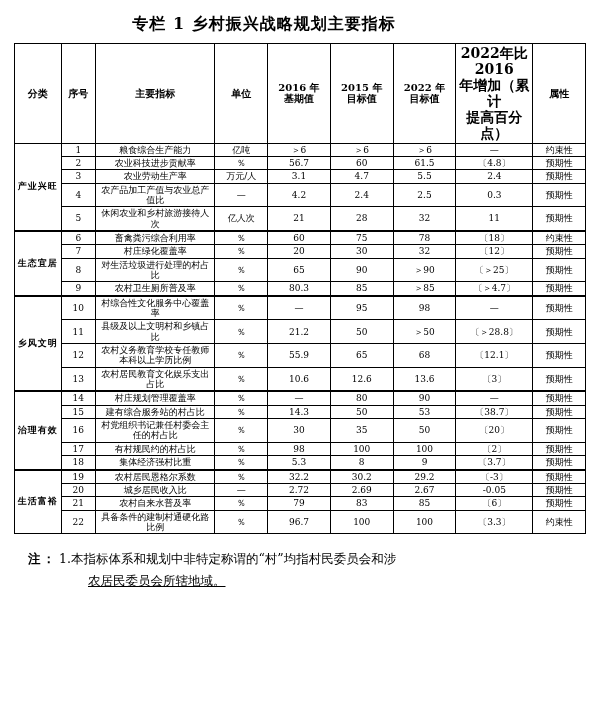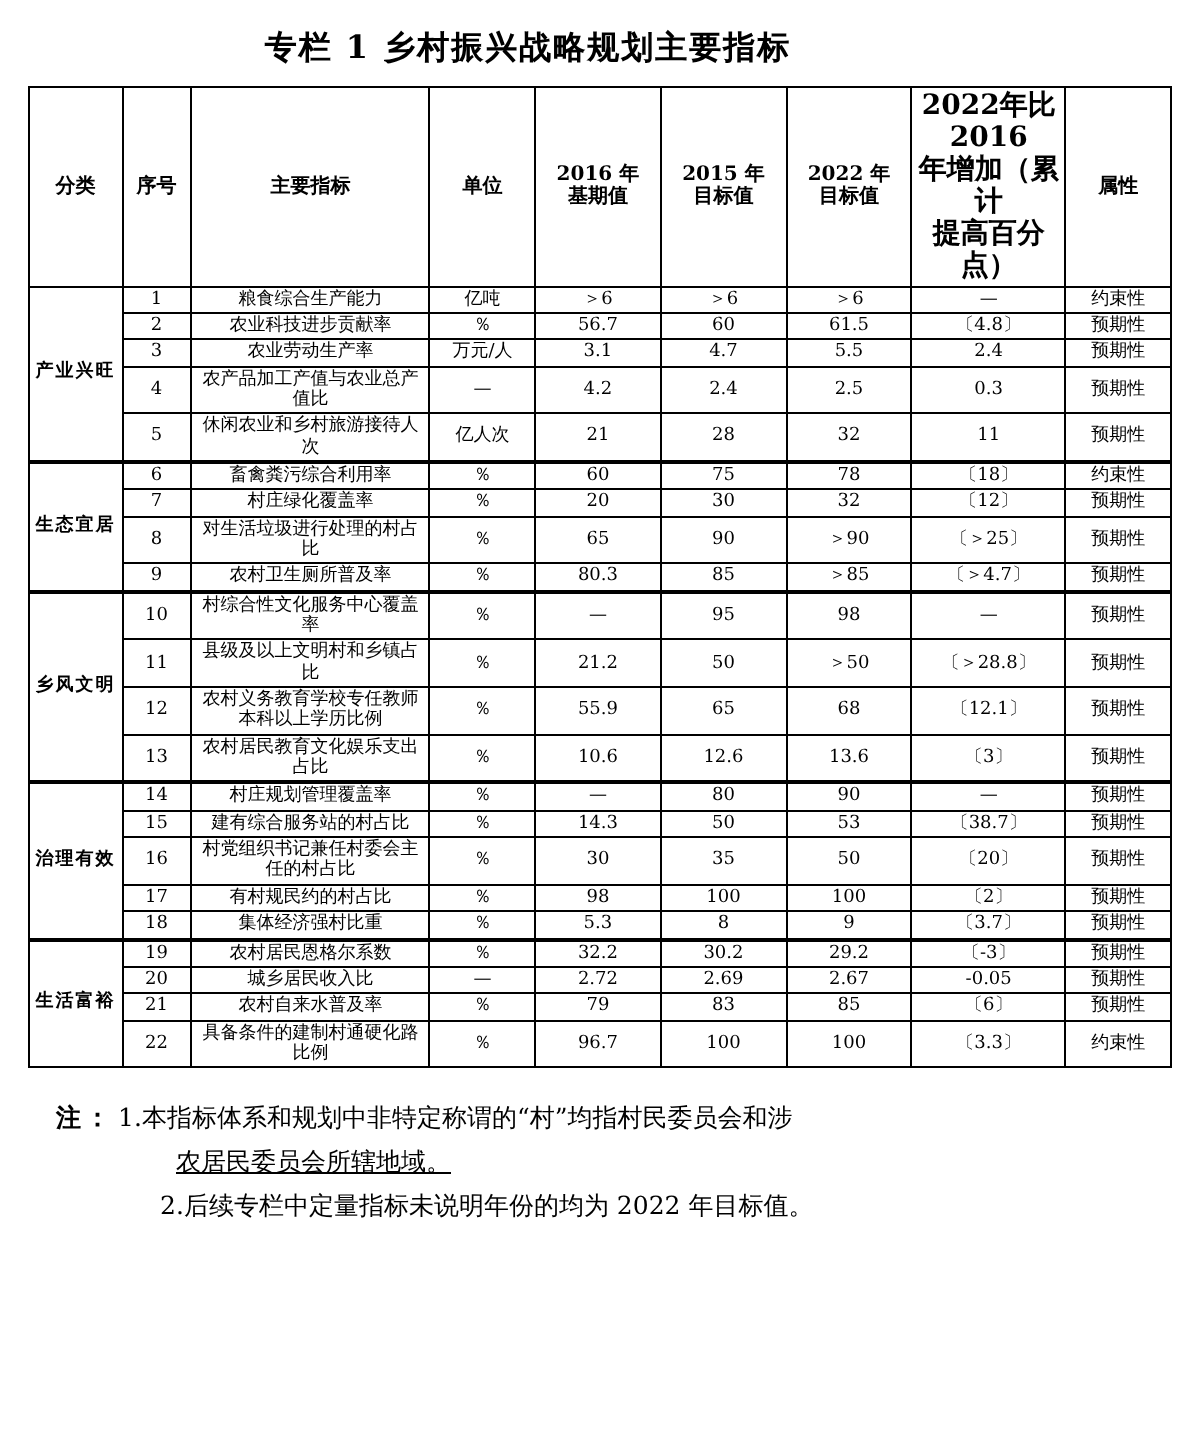--- a/index.html
+++ b/index.html
@@ -377,16 +377,15 @@
         </tr>
       </tbody>
   </table>
 
   <div class="notes">
     <div class="note-row">
       <div class="note-label">注：</div>
       <div class="note-body"><span>1.</span><span>本指标体系和规划中非特定称谓的“村”均指村民委员会和涉</span></div>
     </div>
     <div class="indent-cont">农居民委员会所辖地域。</div>
-    <div class="note-second"><span>2.</span><span>后续专栏中定量指标未说明年份的均为 2022 年目标值。</span></div>
   </div>
 
 </div>
 
 </body></html>

